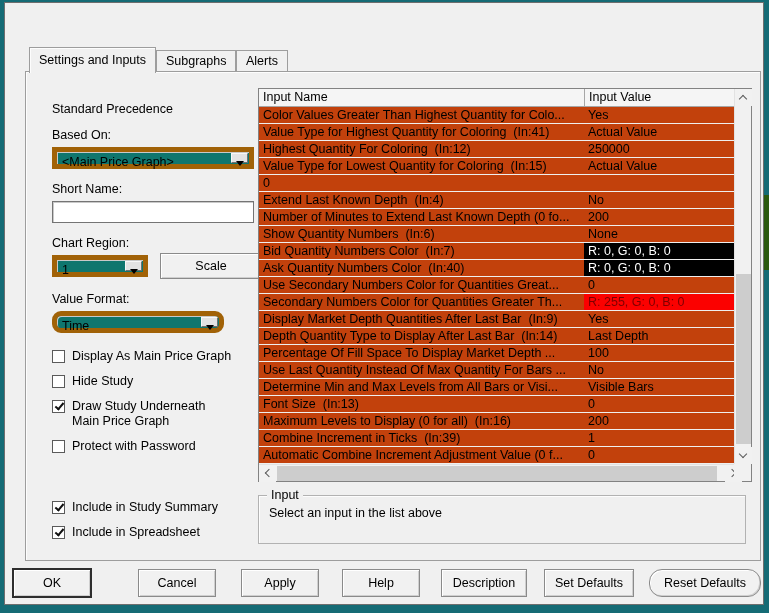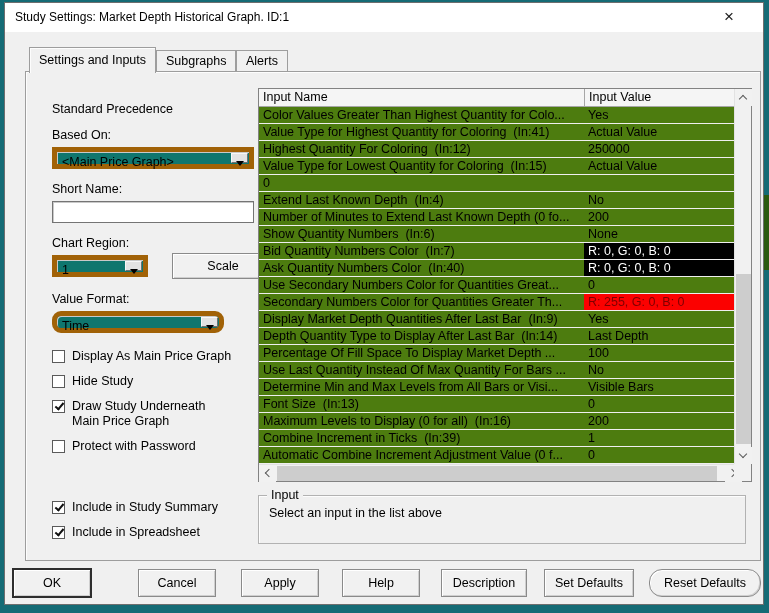--- a/index.html
+++ b/index.html
@@ -45,32 +45,32 @@
                  border:1px solid; border-color:#f7f7f7 #6f6f6f #6f6f6f #f7f7f7; }
   .combo .drop::after { content:""; position:absolute; left:4px; top:7px;
                  border-left:4px solid transparent; border-right:4px solid transparent; border-top:5px solid #000; }
   .textfield { width:202px; height:22px; background:#fff; border:1px solid #747474; box-shadow: inset 1px 1px 0 #c9c9c9; }
 
   .btn3d { background:#f1f1f1; border:1px solid #8a8a8a; font-family:inherit; font-size:12.5px;
            box-shadow: inset 1px 1px 0 #ffffff, inset -1px -1px 0 #cfcfcf; text-align:center; }
 
   .region-row { display:flex; align-items:flex-start; }
   .combo.small { width:96px; }
-  .scale-btn { width:102px; height:26px; margin-left:24px; margin-top:-2px; line-height:24px; }
+  .scale-btn { width:102px; height:26px; margin-left:12px; margin-top:-2px; line-height:24px; }
 
   .cbrow { display:flex; align-items:flex-start; margin-bottom:10px; }
   .cbbox { flex:0 0 13px; width:13px; height:13px; background:#fff; border:1px solid #5a5a5a; position:relative; margin-right:7px; margin-top:1px; }
   .cbbox.checked::after { content:""; position:absolute; left:2px; top:2px; width:7px; height:3px;
         border-left:2px solid #111; border-bottom:2px solid #111; transform:rotate(-50deg); }
   .cbrow .cblabel { font-size:12.5px; white-space:pre-line; line-height:15px; }
   .summary-group { position:absolute; left:26px; top:428px; }
 
   
   .table { position:absolute; left:232px; top:16px; width:494px; height:394px;
-           border:1px solid #828282; background:#4d7c0f; }
+           border:1px solid #828282; background:#c2410c; }
   .table-inner { position:absolute; inset:0; }
   .thead { position:absolute; left:0; top:0; width:483px; height:18px; background:#f5f5f5;
            border-bottom:1px solid #a6a6a6; }
   .th { position:absolute; top:0; line-height:17px; font-size:12.5px; padding-left:4px; white-space:nowrap; overflow:hidden; }
   .th.name { left:0; width:325px; }
   .th.value { left:325px; width:158px; border-left:1px solid #a6a6a6; }
   .rows { position:absolute; left:0; top:18px; width:483px; height:357px; overflow:hidden; }
   .trow { height:17px; display:flex; border-bottom:1px solid #efefef; }
   .cell { line-height:16px; font-size:12.5px; white-space:pre; overflow:hidden; }
   .cell.name { width:325px; padding-left:4px; }
@@ -99,24 +99,20 @@
   .dlgbtn { position:absolute; top:566px; height:28px; line-height:26px; cursor:default; }
   .dlgbtn.default { border:1px solid #2e2e2e; box-shadow: 0 0 0 1px #2e2e2e, inset 1px 1px 0 #ffffff, inset -1px -1px 0 #cfcfcf; }
 </style>
 </head>
 <body>
 
 <div class="bg-green"></div>
 
 <div class="dialog">
 
-  <div class="titlebar">
-    <span class="title">Study Settings: Market Depth Historical Graph. ID:1</span>
-    <span class="close-btn">×</span>
-  </div>
 
   <div id="tabs">
       <div class="tab active" style="left: 24px;">Settings and Inputs</div>
       <div class="tab" style="left: 151px;">Subgraphs</div>
       <div class="tab" style="left: 231px;">Alerts</div>
     </div>
 
   <div class="panel">
 
     <div class="leftcol">

